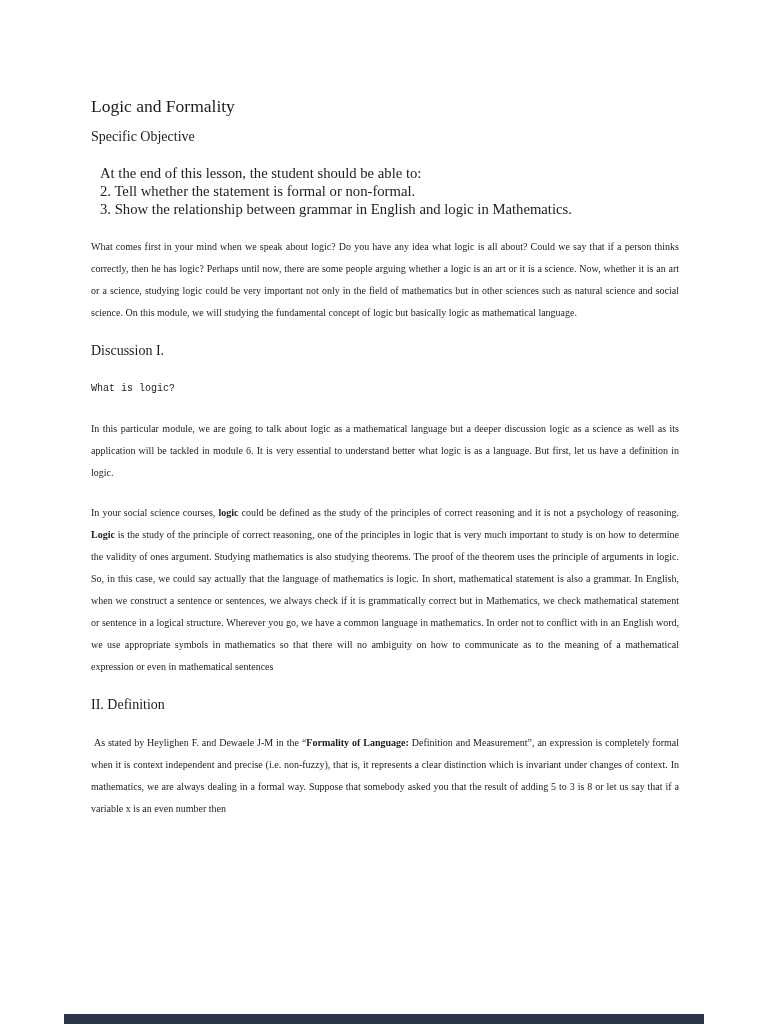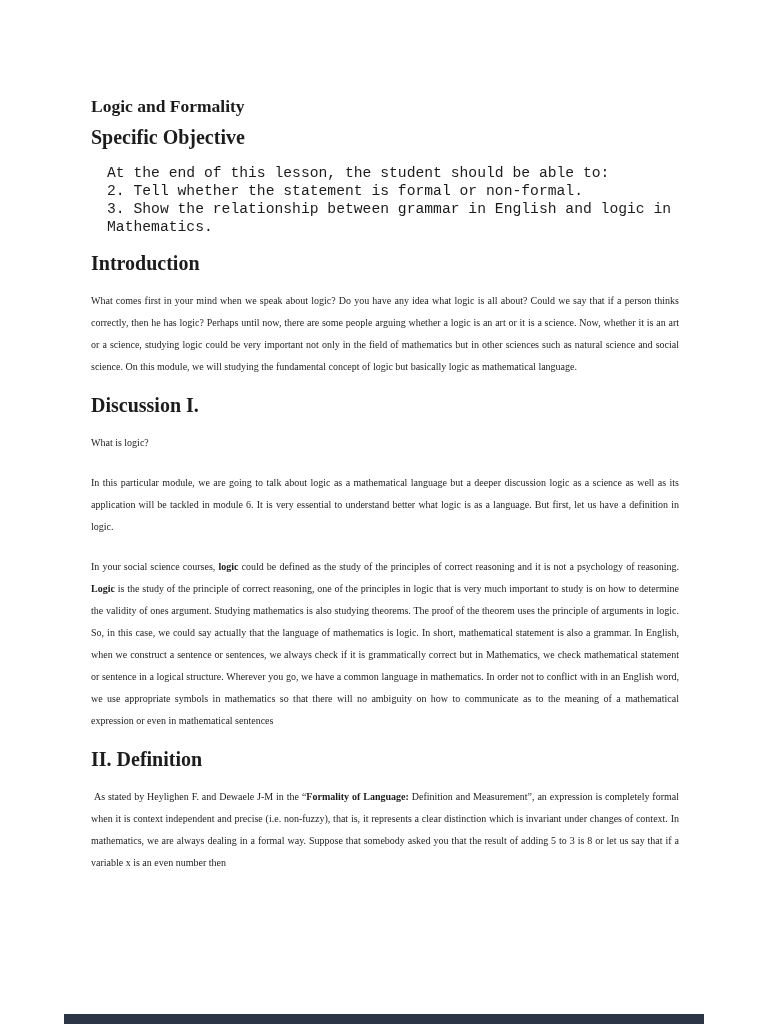--- a/index.html
+++ b/index.html
@@ -19,47 +19,47 @@
   .page-content {
     position: absolute;
     top: 0;
     left: 91px;
     width: 588px;
   }
   .doc-title {
     margin: 96px 0 12px 0;
     font-size: 17.5px;
     line-height: 20px;
-    font-weight: bold;
+    font-weight: normal;
   }
   .heading {
     margin: 12px 0 0 0;
-    font-size: 20px;
+    font-size: 14px;
     line-height: 18px;
-    font-weight: bold;
+    font-weight: normal;
   }
   .heading.gap {
     margin-top: 18px;
   }
   .para {
     margin: 18px 0 0 0;
     font-size: 10px;
     line-height: 22px;
     text-align: justify;
   }
   .para.no-justify {
     text-align: left;
+    font-family: Liberation Mono, monospace;
   }
   .list-line {
     font-size: 14.7px;
     line-height: 18px;
   }
   .list-block {
-    margin: 18px 0 0 16px;
-    font-family: Liberation Mono, monospace;
+    margin: 18px 0 0 9px;
   }
   .para .b, .heading .b {
     font-weight: bold;
     margin-top: 24px;
   }
   .bottom-bar {
     position: absolute;
     left: 64px;
     bottom: 0;
     width: 640px;
@@ -75,21 +75,20 @@
     <h1 class="doc-title">Logic and Formality</h1>
 
     <h2 class="heading">Specific Objective</h2>
 
     <div class="list-block">
       <div class="list-line">At the end of this lesson, the student should be able to:</div>
       <div class="list-line">2. Tell whether the statement is formal or non-formal.</div>
       <div class="list-line">3. Show the relationship between grammar in English and logic in Mathematics.</div>
     </div>
 
-    <h2 class="heading gap">Introduction</h2>
 
     <p class="para">What comes first in your mind when we speak about logic? Do you have any idea what logic is all about? Could we say that if a person thinks correctly, then he has logic? Perhaps until now, there are some people arguing whether a logic is an art or it is a science. Now, whether it is an art or a science, studying logic could be very important not only in the field of mathematics but in other sciences such as natural science and social science. On this module, we will studying the fundamental concept of logic but basically logic as mathematical language.</p>
 
     <h2 class="heading gap">Discussion I.</h2>
 
     <p class="para no-justify">What is logic?</p>
 
     <p class="para">In this particular module, we are going to talk about logic as a mathematical language but a deeper discussion logic as a science as well as its application will be tackled in module 6. It is very essential to understand better what logic is as a language. But first, let us have a definition in logic.</p>
 
     <p class="para"><span>In your social science courses, </span><span class="b">logic</span><span> could be defined as the study of the principles of correct reasoning and it is not a psychology of reasoning. </span><span class="b">Logic</span><span> is the study of the principle of correct reasoning, one of the principles in logic that is very much important to study is on how to determine the validity of ones argument. Studying mathematics is also studying theorems. The proof of the theorem uses the principle of arguments in logic. So, in this case, we could say actually that the language of mathematics is logic. In short, mathematical statement is also a grammar. In English, when we construct a sentence or sentences, we always check if it is grammatically correct but in Mathematics, we check mathematical statement or sentence in a logical structure. Wherever you go, we have a common language in mathematics. In order not to conflict with in an English word, we use appropriate symbols in mathematics so that there will no ambiguity on how to communicate as to the meaning of a mathematical expression or even in mathematical sentences</span></p>

